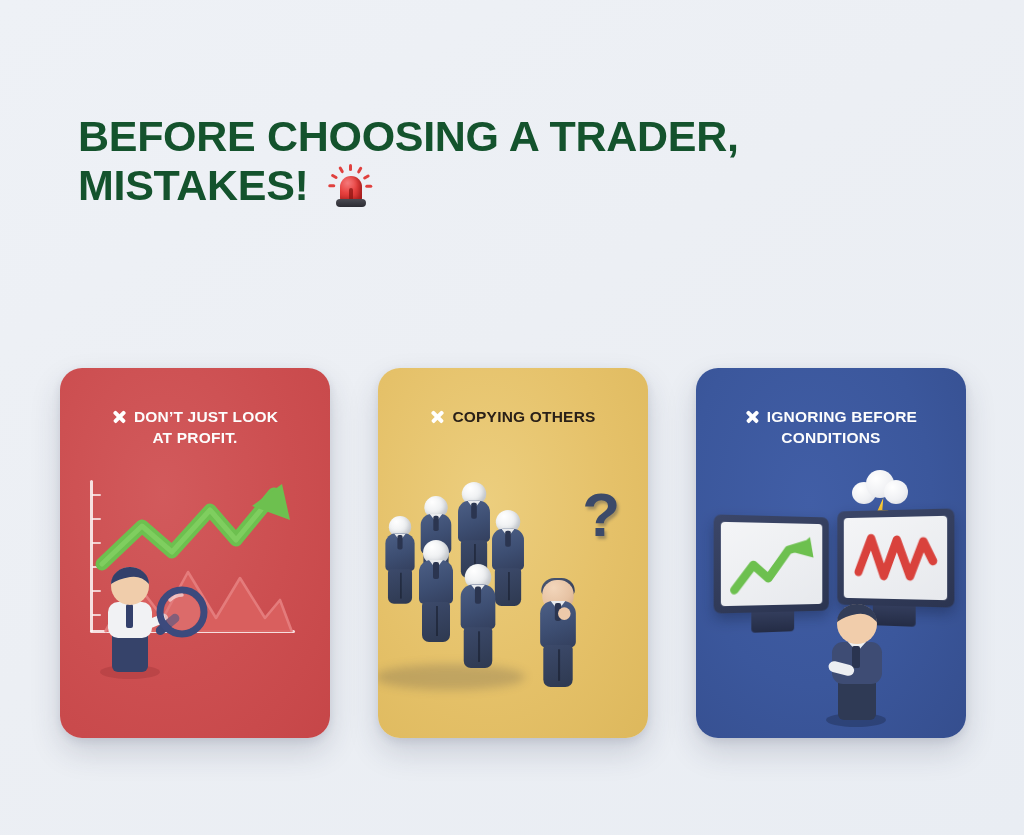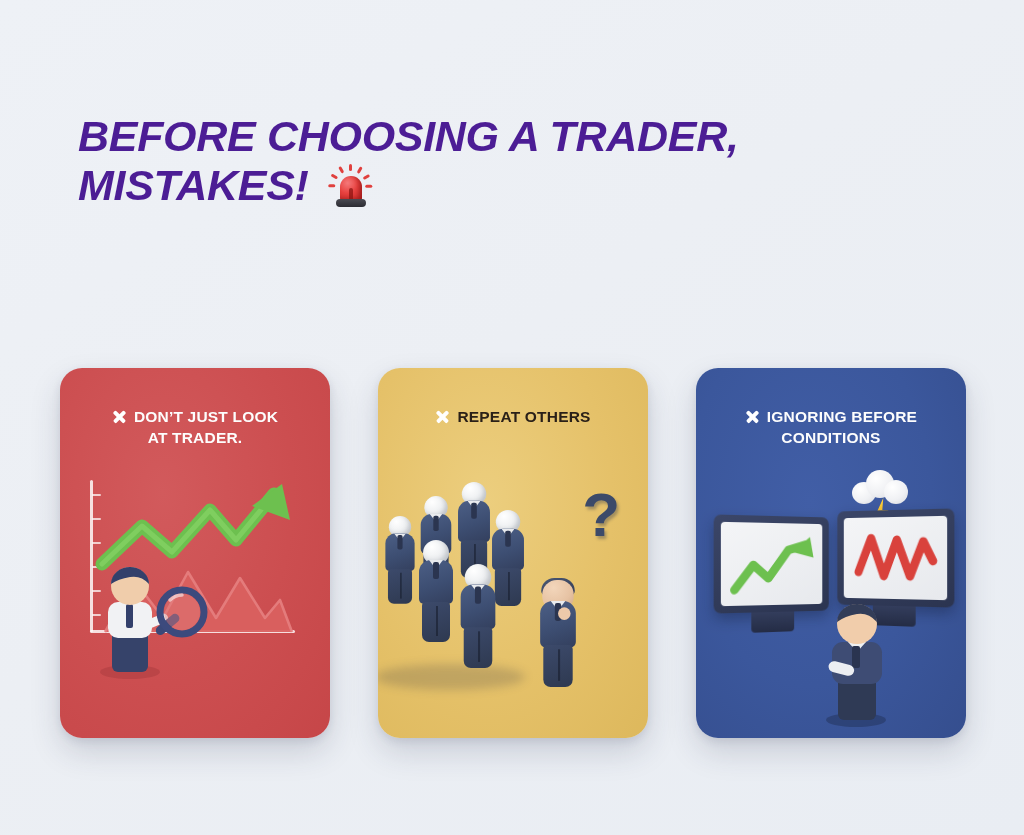--- a/index.html
+++ b/index.html
@@ -18,27 +18,26 @@
     position: absolute;
     inset: 0;
   }
 
   
   .headline {
     position: absolute;
     left: 78px;
     top: 112px;
     width: 760px;
-    color: #4c1d95;
+    color: #14532d;
     font-weight: 700;
     font-size: 43px;
     line-height: 49px;
     letter-spacing: -0.3px;
     font-stretch: condensed;
-    font-style: italic;
   }
   .headline .line { display: block; white-space: nowrap; }
   .headline .line-3 { display: flex; align-items: center; gap: 22px; }
 
   
   .siren {
     position: relative;
     display: inline-block;
     width: 40px;
     height: 44px;
@@ -335,21 +334,21 @@
         <span class="base"></span>
       </span>
     </span>
   </div>
 
   <div class="cards">
 
     <div class="card card-red">
       <div class="card-title">
         <span class="xmark"></span><span>DON’T JUST LOOK</span><br>
-        <span>AT TRADER.</span>
+        <span>AT PROFIT.</span>
       </div>
 
       <div class="illo">
         <div class="axis-v"></div>
         <div class="axis-h"></div>
         <div class="tick" style="top:26px"></div>
         <div class="tick" style="top:50px"></div>
         <div class="tick" style="top:74px"></div>
         <div class="tick" style="top:98px"></div>
         <div class="tick" style="top:122px"></div>
@@ -376,21 +375,21 @@
           <circle cx="98" cy="52" r="22" fill="none" stroke="#3c4a7d" stroke-width="7"></circle>
           <circle cx="98" cy="52" r="18" fill="#e07b7b" opacity="0.45"></circle>
           <path d="M86 40 a18 18 0 0 1 12 -5" stroke="#ffffff" stroke-width="3.5" fill="none" opacity="0.55" stroke-linecap="round"></path>
         </svg>
 
       </div>
     </div>
 
     <div class="card card-yellow">
       <div class="card-title">
-        <span class="xmark"></span><span>REPEAT OTHERS</span>
+        <span class="xmark"></span><span>COPYING OTHERS</span>
       </div>
 
       <div class="illo">
         <div class="crowd">
           <div class="shadow-blob" style="left:72px;top:196px;width:150px;height:26px"></div>
 
           <div class="person" style="left:22px; top:48px;  transform:scale(.86)">
               <span class="head"></span>
               <span class="body"></span>
               <span class="collar"></span>

